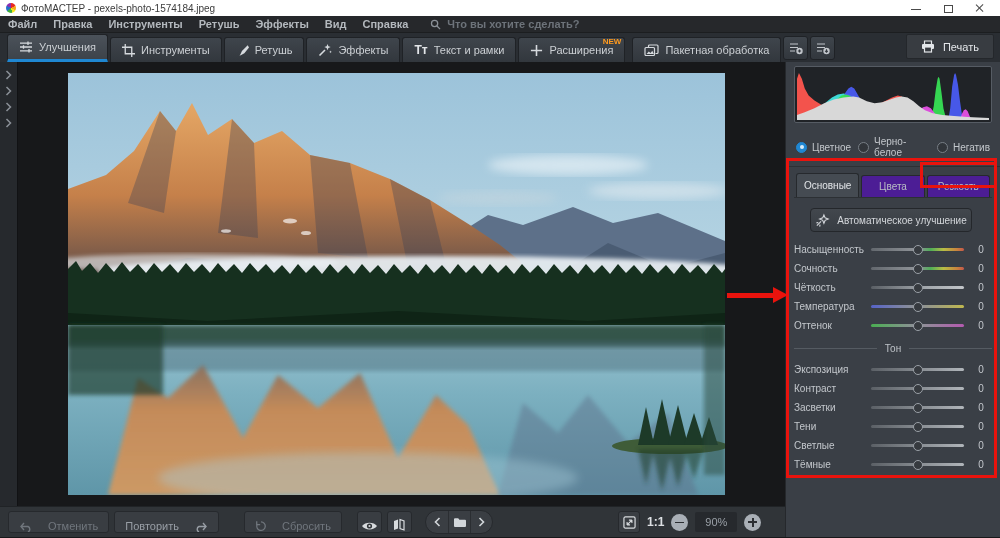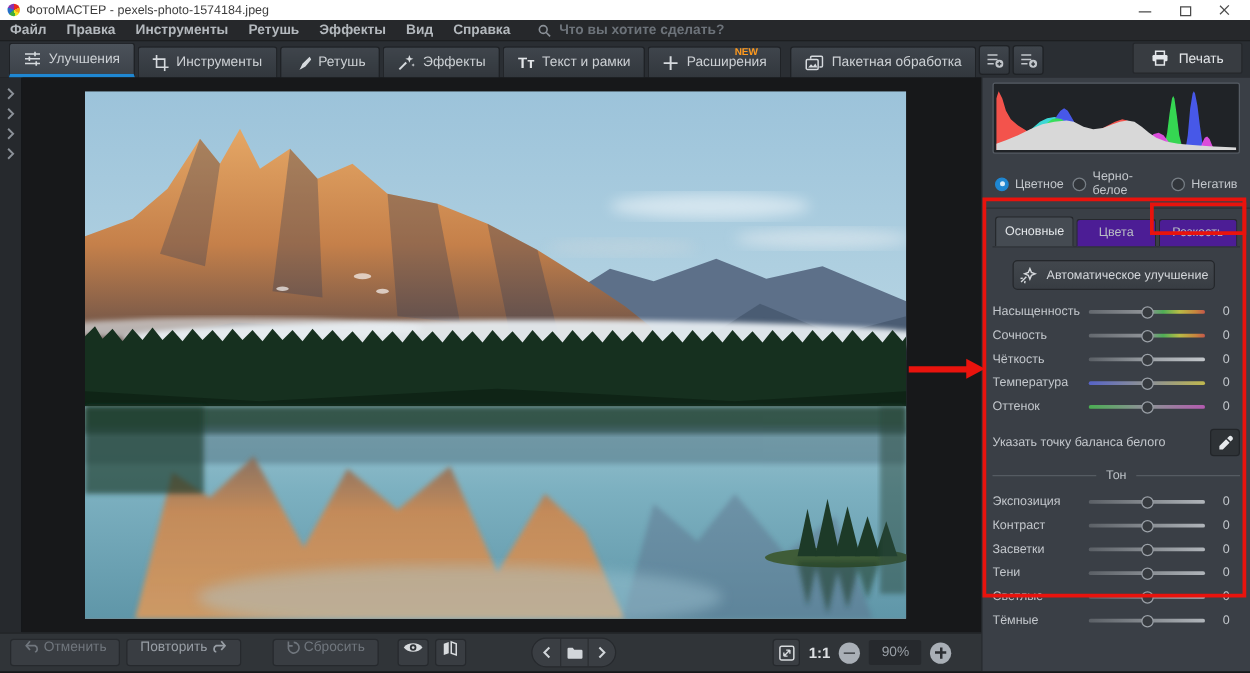--- a/index.html
+++ b/index.html
@@ -28,21 +28,21 @@
   .menu-item { cursor:pointer; }
   .menu-search { display:flex; align-items:center; gap:6px; color:#6d737a; margin-left:6px; }
 
   
   .toolbar { height:29px; background:#2a2e33; display:flex; align-items:flex-end; padding:0 6px 0 7px; gap:2px; }
   .tool-tab { height:25px; display:flex; align-items:center; gap:6px; padding:0 11px;
     background:linear-gradient(#3f454c,#32373d); border:1px solid #1f2226; border-bottom:none;
     border-radius:3px 3px 0 0; color:#ccd0d4; cursor:pointer; position:relative; white-space:nowrap;justify-content:flex-end; }
   .tool-tab.active { background:linear-gradient(#4b525a,#3d434a); border-bottom:3px solid #1f87d2; height:28px; }
   .tab-icon { color:#d6dade; flex:0 0 auto; }
-  .tab-badge { position:absolute; top:-1px; right:18px; font-size:8px; font-weight:bold; color:#ff9a1e; }
+  .tab-badge { position:absolute; top:-1px; right:3px; font-size:8px; font-weight:bold; color:#ff9a1e; }
   .tt-glyph { font-weight:bold; font-size:12px; color:#e2e5e8; }
   .mini-btn { width:25px; height:24px; margin-bottom:2px; border-radius:3px; background:linear-gradient(#3f454c,#32373d);
     border:1px solid #1f2226; display:flex; align-items:center; justify-content:center; cursor:pointer; }
   .mini-btn:first-of-type { margin-left:6px; }
   .tb-spacer { flex:1; }
   .btn-save,.btn-print { height:25px; margin-bottom:3px; padding:0 14px; display:flex; align-items:center; gap:8px;
     border-radius:2px; cursor:pointer; font-size:11px; }
   .btn-save { background:#1478cd; color:#fff; }
   .btn-print { background:#383c41; border:1px solid #24272b; color:#e4e7ea; margin-left:5px; }
 
@@ -53,21 +53,21 @@
   .side-strip { width:18px; background:#26292d; border-right:1px solid #111214; padding-top:8px;
     display:flex; flex-direction:column; align-items:center; gap:6px; }
   .strip-chev { color:#8b9198; cursor:pointer; }
   .canvas { flex:1; background:#17181a; position:relative; overflow:hidden; }
   .photo { position:absolute; left:50px; top:11px; width:657px; height:422px; }
 
   
   .bottombar { height:31px; background:#303438; border-top:1px solid #202326; position:relative;
     display:flex; align-items:center; padding:0 8px; gap:5px; }
   .bb-btn { height:22px; padding:0 10px; background:#393d42; border:1px solid #26292d; border-radius:3px;
-    display:flex; align-items:flex-start; gap:2px; color:#989ea5; cursor:pointer; white-space:nowrap; }
+    display:flex; align-items:flex-end; gap:15px; color:#989ea5; cursor:pointer; white-space:nowrap; }
   .bb-btn.dim { color:#70767d; }
   .bb-ico { width:25px; height:22px; padding:0; justify-content:center; }
   .bb-gap { width:5px; }
   .nav-pill { position:absolute; left:425px; display:flex; align-items:center; height:24px; background:#3a3e43;
     border:1px solid #26292d; border-radius:12px; overflow:hidden; }
   .nav-seg { width:22px; height:100%; display:flex; align-items:center; justify-content:center; cursor:pointer; color:#d2d6da; }
   .nav-seg + .nav-seg { border-left:1px solid #2b2e32; }
   .zoom-ctrls { position:absolute; left:618px; display:flex; align-items:center; gap:7px; }
   .zoom-fit { width:22px; height:22px; background:#3a3e43; border:1px solid #26292d; border-radius:3px;
     display:flex; align-items:center; justify-content:center; cursor:pointer; }
@@ -483,28 +483,20 @@
       <span class="sl-val">0</span>
     </div>
     <div class="sl-row">
       <span class="sl-label">Оттенок</span>
       <span class="sl-track grad-tint">
           <span class="sl-thumb"></span>
         </span>
       <span class="sl-val">0</span>
     </div>
 
-    <div class="wb-row">
-      <span class="wb-label">Указать точку баланса белого</span>
-      <span class="picker-btn">
-        <svg width="13" height="13" viewBox="0 0 14 14">
-            <path d="M12.6 1.4c.9.9.9 2.1 0 3l-1.3 1.3-3-3 1.3-1.3c.9-.9 2.1-.9 3 0zM7.4 3.6l3 3-5.8 5.8H1.6v-3z" fill="#e6e9ec"></path>
-          </svg>
-      </span>
-    </div>
 
     <div class="tone-head">
         <span>Тон</span>
       </div>
 
     <div class="sl-row">
       <span class="sl-label">Экспозиция</span>
       <span class="sl-track grad-tone">
           <span class="sl-thumb"></span>
         </span>

